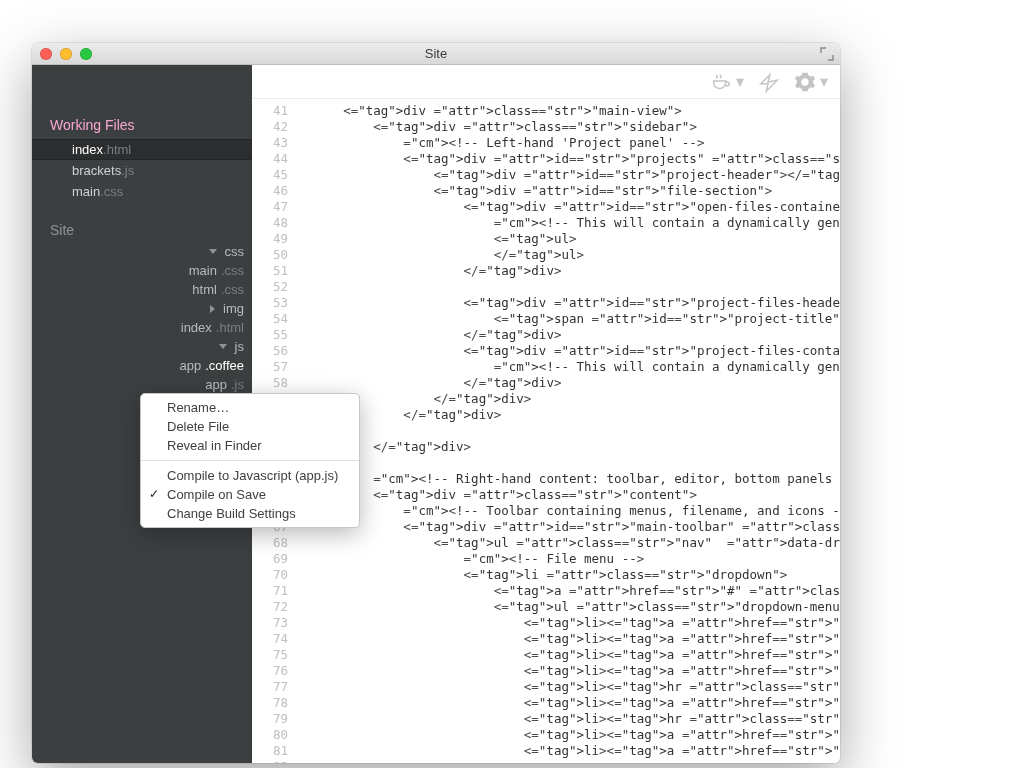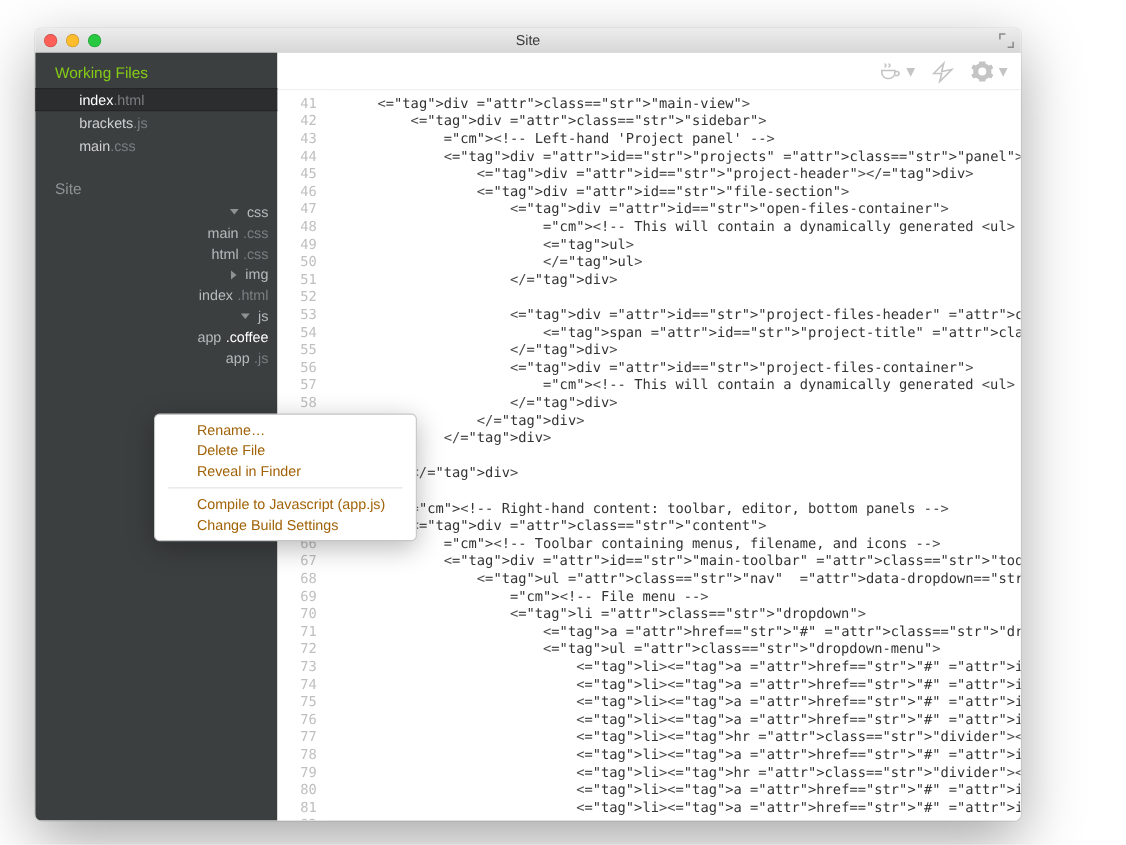--- a/index.html
+++ b/index.html
@@ -5,21 +5,21 @@
   * { box-sizing: border-box; margin: 0; padding: 0; }
   body {
     font-family: "Lucida Grande", "Helvetica Neue", Arial, sans-serif;
     background: #fff;
     width: 1024px; height: 768px;
     position: relative;
     overflow: hidden;
   }
   .backdrop { position:absolute; inset:0; background:#fff; }
   .window {
-    position:absolute; left:32px; top:26px; width:896px; height:720px;
+    position:absolute; left:32px; top:43px; width:808px; height:720px;
     background:#fff; border-radius:6px;
     box-shadow:0 18px 55px rgba(0,0,0,.35), 0 0 0 1px rgba(0,0,0,.08);
     overflow:hidden;
   }
   .titlebar {
     height:22px;
     background:linear-gradient(#ececec,#d8d8d8);
     border-bottom:1px solid #bcbcbc;
     display:flex; align-items:center;
     position:relative;
@@ -40,21 +40,21 @@
 
   
   .sidebar {
     width:220px; flex:0 0 220px;
     background:#3c3f40; color:#c8c8c8;
     font-size:13px;
     display:flex; flex-direction:column;
     position:relative;
   }
   .sb-header {
-    color:#84cc16; font-size:14px; padding:10px 16px 6px 18px;
+    color:#f9a8d4; font-size:14px; padding:10px 16px 6px 18px;margin-top:42px;
   }
   .sb-item {
     padding:3px 8px 3px 40px; color:#cfd2d3; cursor:default;
     white-space:nowrap;
   }
   .sb-item .dim { color:#7b7f80; }
   .sb-item.selected {
     background:#2b2d2e; color:#fff;
     border-top:1px solid #232526; border-bottom:1px solid #232526;
     padding-top:2px; padding-bottom:2px;
@@ -87,22 +87,22 @@
     font-family:"Menlo","Monaco",monospace; font-size:12.5px;
     line-height:16px; color:#333; white-space:pre; overflow:hidden;
   }
   .p  { color:#4A4A4A; }
 
   
   .ctxmenu {
     position:absolute;
     background:#fff; border:1px solid #c6c6c6; border-radius:5px;
     box-shadow:0 6px 24px rgba(0,0,0,.28);
-    font-size:13px; color:#a16207;
-    padding:4px 12px;
+    font-size:13px; color:#404040;
+    padding:4px 0;
     min-width:220px;
     z-index:50;
   }
   .ctx-item { padding:2px 16px 2px 26px; position:relative; white-space:nowrap;}
   .ctx-sep { height:1px; background:#e2e2e2; margin:5px 0; }
   .ctx-check::before {
     content:"✓"; position:absolute; left:8px; top:2px; font-size:12px; color:#222;
   }
 </style>
 </head>
@@ -289,15 +289,16 @@
       </div>
     </div>
   </div>
 
   <div class="ctxmenu" id="ctx" style="left:108px; top:350px;">
       <div class="ctx-item">Rename…</div>
       <div class="ctx-item">Delete File</div>
       <div class="ctx-item">Reveal in Finder</div>
       <div class="ctx-sep"></div>
       <div class="ctx-item">Compile to Javascript (app.js)</div>
+      <div class="ctx-item ctx-check">Compile on Save</div>
       <div class="ctx-item">Change Build Settings</div>
     </div>
 </div>
 
 </body></html>

